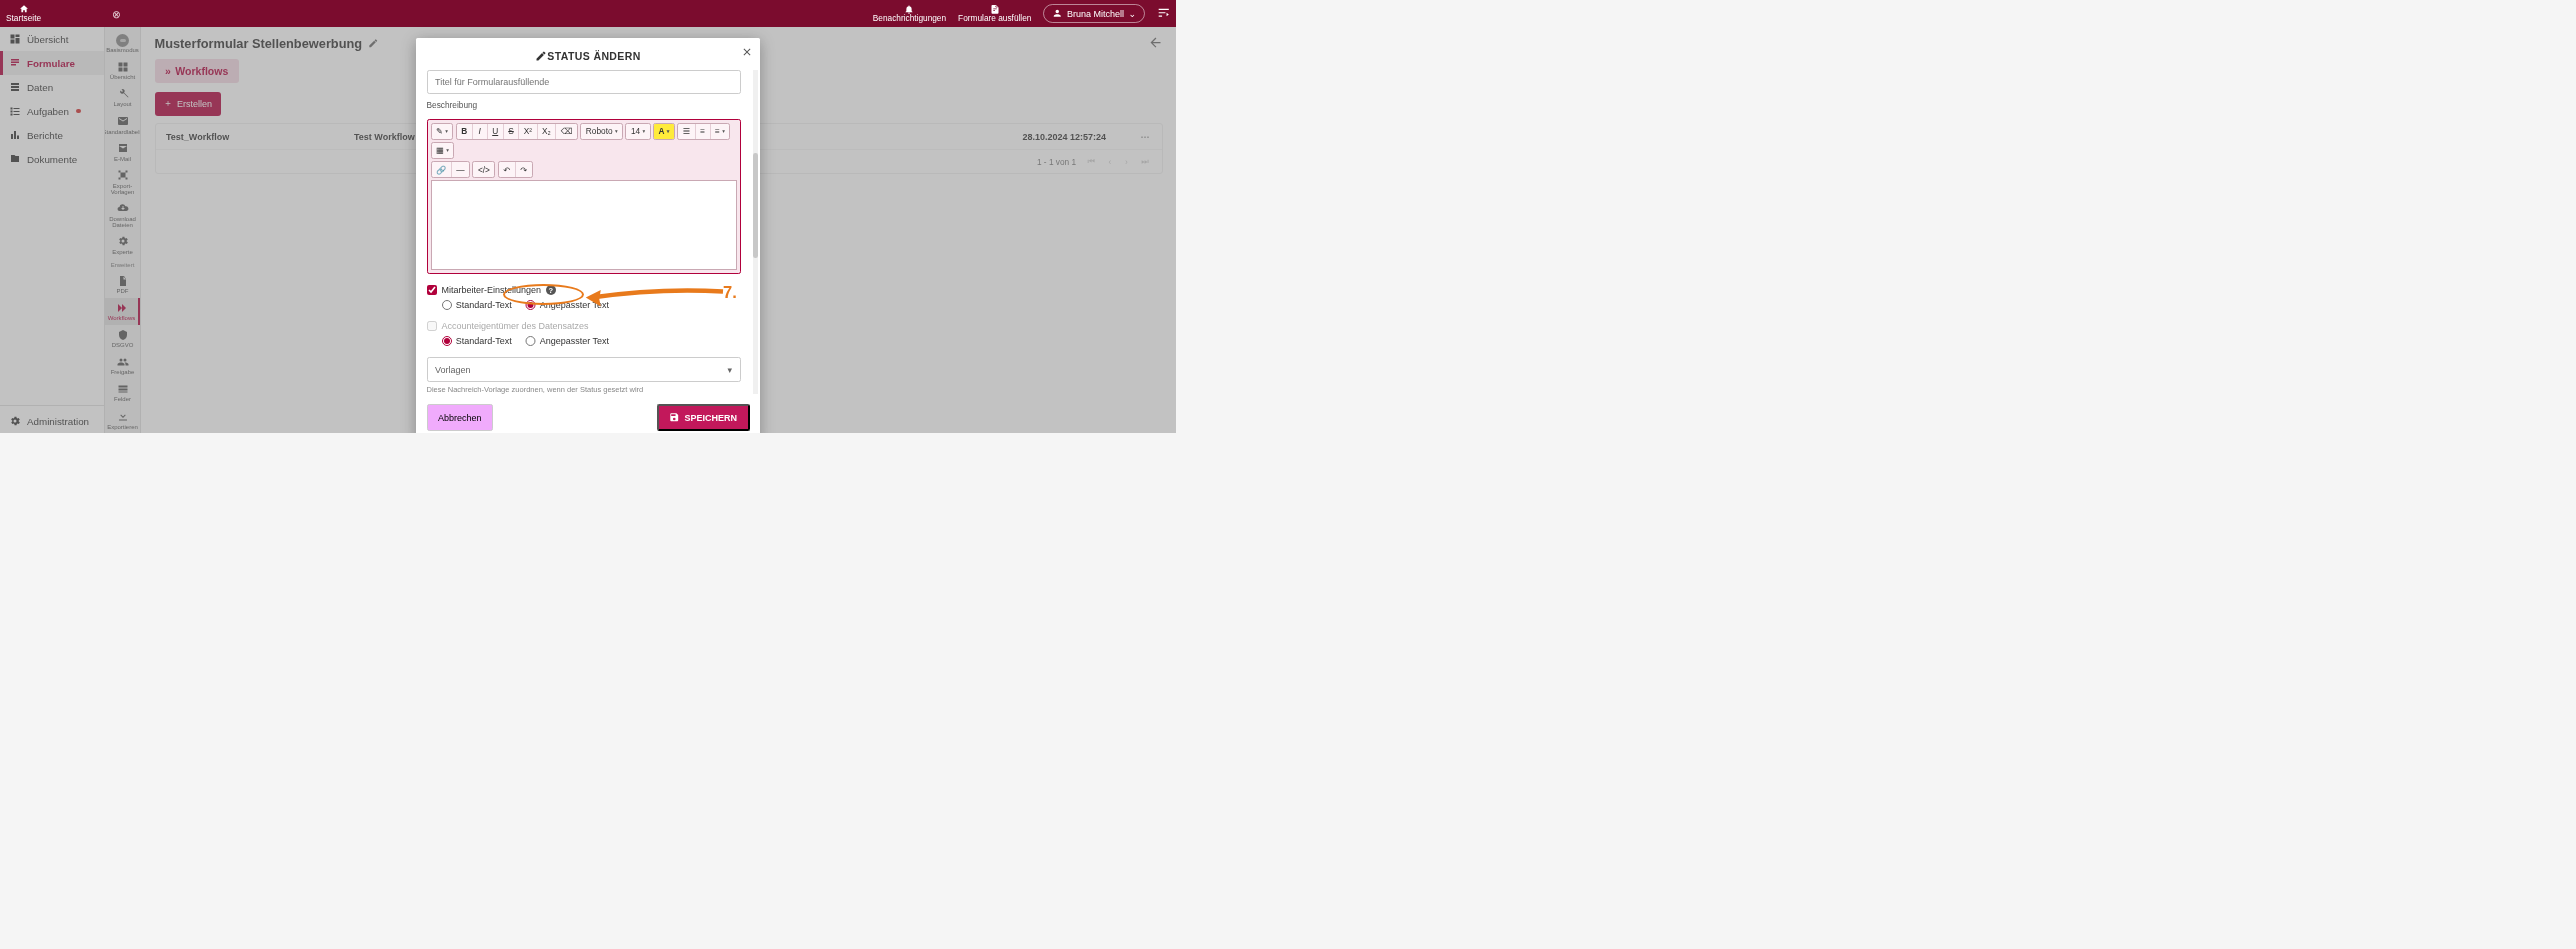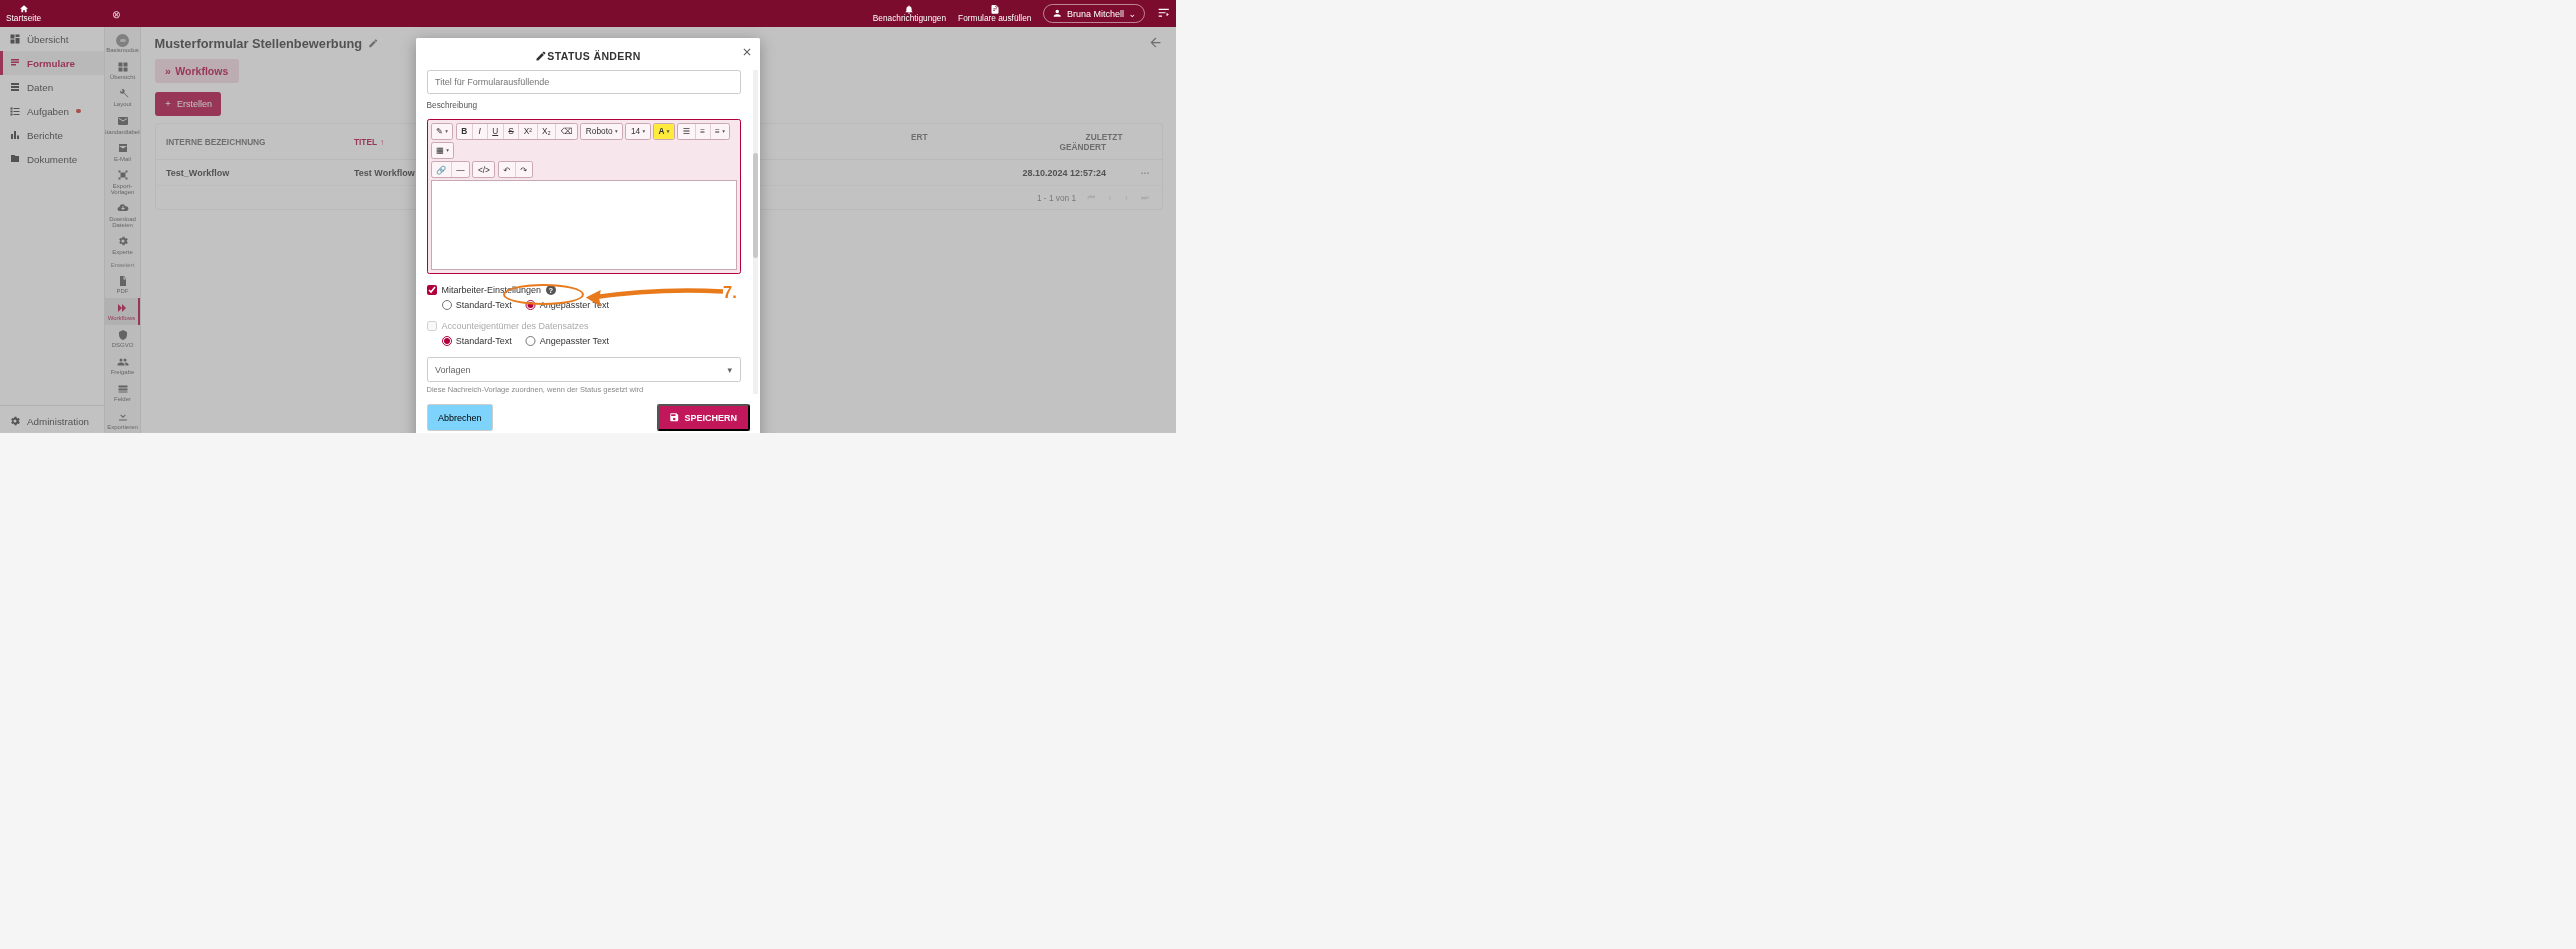--- a/index.html
+++ b/index.html
@@ -94,21 +94,21 @@
   .help-dot { width: 10.5px; height: 10.5px; background: #555; color: #fff; border-radius: 50%; display: inline-flex; align-items: center; justify-content: center; font-size: 7.5px; font-weight: bold; }
 
   .radio-row { display: flex; align-items: center; gap: 13.5px; margin-top: 4.5px; padding-left: 15px; font-size: 9px; }
   .radio-opt { display: flex; align-items: center; gap: 3.8px; position: relative; }
   .radio-opt input[type=radio] { accent-color: #b1003b; width: 10.5px; height: 10.5px; }
 
   .vorlagen-select { margin-top: 10.5px; border: 0.8px solid #ccc; border-radius: 2.3px; padding: 6.8px 7.5px; display: flex; justify-content: space-between; align-items: center; font-size: 9px; color: #666; cursor: pointer; }
   .vorlagen-help { font-size: 7.5px; color: #888; margin-top: 2.3px; }
 
   .modal-footer { display: flex; justify-content: space-between; padding: 10.5px; }
-  .btn-cancel { border: 0.8px solid #ccc; background: #7dd3fc; padding: 6px 10.5px; border-radius: 2.3px; font-size: 9px; cursor: pointer; }
+  .btn-cancel { border: 0.8px solid #ccc; background: #f0abfc; padding: 6px 10.5px; border-radius: 2.3px; font-size: 9px; cursor: pointer; }
   .btn-save { background: #c2185b; color: #fff; padding: 6px 10.5px; border-radius: 2.3px; font-size: 9px; font-weight: 700; display: inline-flex; align-items: center; gap: 4.5px; cursor: pointer; }
   .btn-save svg { width: 10.5px; height: 10.5px; fill: #fff; }
 
   
   .anno-circle { position: absolute; border: 2.3px solid #e87a1c; border-radius: 50%/50%; width: 81px; height: 21px; }
   .anno-label { position: absolute; color: #e87a1c; font-size: 16.5px; font-weight: 700; }
   .anno-arrow { position: absolute; }
 
 </style>
 </head>
@@ -310,29 +310,20 @@
 
     <div class="toolbar-row">
       <div class="create-btn">
         <span>＋</span>
         <span>Erstellen</span>
       </div>
     </div>
 
 
     <div class="table">
-      <div class="table-header">
-        <div>INTERNE BEZEICHNUNG</div>
-        <div class="th-title">
-            <span>TITEL</span> 
-            <span>↑</span>
-          </div>
-        <div style="text-align:right"><span style="margin-right:158px;">ERT</span><span>ZULETZT GEÄNDERT</span></div>
-        <div></div>
-      </div>
       <div class="table-row">
         <div>Test_Workflow</div>
         <div>Test Workflow</div>
         <div style="text-align:right">28.10.2024 12:57:24</div>
         <div class="row-actions">⋯</div>
       </div>
       <div class="table-footer">
         <span>1 - 1 von 1</span>
         <span class="pager-btn">⏮</span>
         <span class="pager-btn">‹</span>

